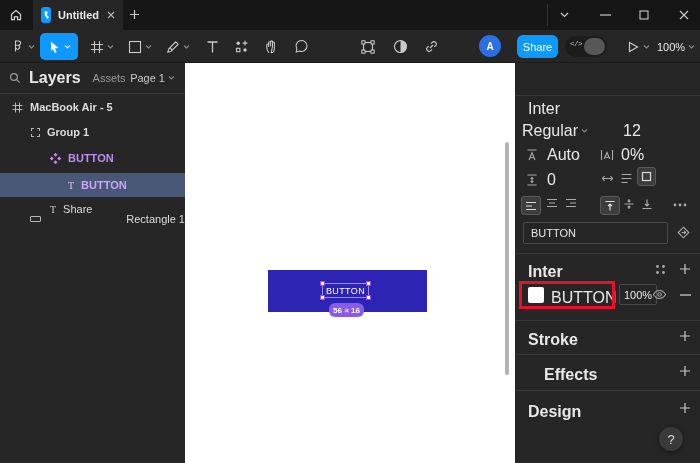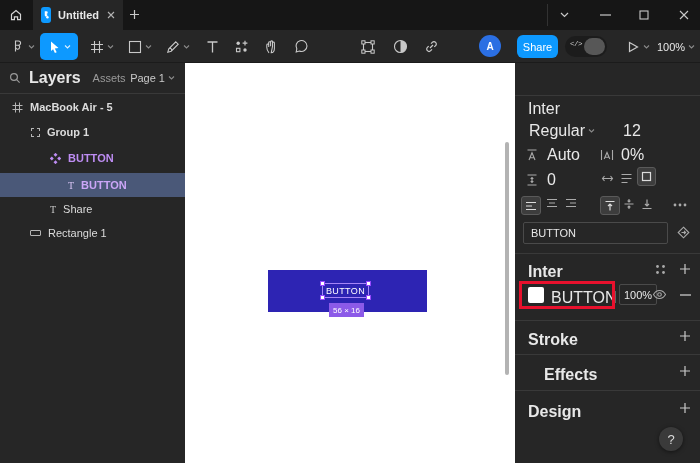--- a/index.html
+++ b/index.html
@@ -42,21 +42,21 @@
   .group-ic { width:9px; height:9px; border:1px dashed #b5b5b5; }
   .rect-ic { width:11px; height:6px; border:1px solid #b5b5b5; border-radius:1px; }
   .ticon { font-size:10px; color:#c9c9c9; font-family:"Liberation Serif",serif; }
 
   
   #canvas { position:absolute; left:185px; top:63px; width:330px; height:400px; background:#ffffff; }
   #blue-rect { position:absolute; left:83px; top:207px; width:159px; height:42px; background:#2D24B3; }
   #text-selection { position:absolute; left:54px; top:13px; width:47px; height:15px; border:1px solid #A685F7; display:flex; align-items:center; justify-content:center; }
   .handle { position:absolute; width:5px; height:5px; background:#fff; border:1px solid #9747FF; }
   #btn-text { color:#ffffff; font-size:9px; letter-spacing:.4px; }
-  #size-badge { position:absolute; left:61px; top:33px; width:35px; height:14px; background:#8C5AE8; border-radius:0; color:#fff; font-size:8px; display:flex; align-items:center; justify-content:center; }
+  #size-badge { position:absolute; left:61px; top:33px; width:35px; height:14px; background:#8C5AE8; border-radius:6px; color:#fff; font-size:8px; display:flex; align-items:center; justify-content:center;font-weight:bold; }
   #canvas-scrollbar { position:absolute; left:320px; top:79px; width:4px; height:233px; background:#b3b3b3; border-radius:2px; }
 
   
   #design-panel { position:absolute; left:515px; top:63px; width:185px; height:400px; background:#262626; }
   .divider { position:absolute; left:0; width:185px; height:1px; background:#393939; }
   .boxed { background:#3d3d3d; border:1px solid #5a5a5a; border-radius:3px; }
   .pill-input { border:1px solid #4a4a4a; border-radius:2px; color:#e8e8e8; font-size:11px; display:flex; align-items:center; }
   #red-annotation { position:absolute; left:4px; top:218px; width:96px; height:28px; border:3px solid #E8112D; }
   #fill-swatch { position:absolute; left:13px; top:224px; width:16px; height:16px; background:#ffffff; border-radius:2px; }
   #help-btn { position:absolute; left:144px; top:364px; width:24px; height:24px; border-radius:50%; background:#3a3a3a; color:#dcdcdc; font-size:13px; display:flex; align-items:center; justify-content:center; box-shadow:0 1px 4px rgba(0,0,0,.5); }
@@ -285,21 +285,21 @@
     <div class="layer-row selected" style="top:110px;">
       <span class="ticon" style="margin-left:68px;color:#d9c6f5;">T</span>
       <span class="layer-label bold purple-light">BUTTON</span>
     </div>
 
     <div class="layer-row" style="top:134px;">
       <span class="ticon" style="margin-left:50px;">T</span>
       <span class="layer-label">Share</span>
     </div>
 
-    <div class="layer-row" style="top:158px;">
+    <div class="layer-row" style="top:144px;justify-content:space-between;">
       <span class="rect-ic" style="margin-left:30px;"></span>
       <span class="layer-label">Rectangle 1</span>
     </div>
   </div>
 
   <div id="canvas">
     <div id="blue-rect">
       <div id="text-selection">
         <span id="btn-text">BUTTON</span>
         <span class="handle" style="left:-3px;top:-3px;"></span>
@@ -310,21 +310,21 @@
       <div id="size-badge">56 × 16</div>
     </div>
     <div id="canvas-scrollbar"></div>
   </div>
 
   <div id="design-panel">
     <div class="divider" style="top:32px;"></div>
 
     <div class="abs t1" style="left:13px;top:37px;">Inter</div>
 
-    <div class="row abs" style="left:14px;top:59px;">
+    <div class="row abs" style="left:7px;top:59px;">
       <span class="t1">Regular</span>
       <span class="chev">
           <svg width="7" height="6" viewBox="0 0 7 6">
             <path d="M1 1.5 L3.5 4 L6 1.5" fill="none" stroke="#8a8a8a" stroke-width="1.1"></path>
           </svg>
         </span>
     </div>
     <div class="abs t1" style="left:108px;top:59px;">12</div>
 
     <div class="row abs" style="left:10px;top:83px;">

